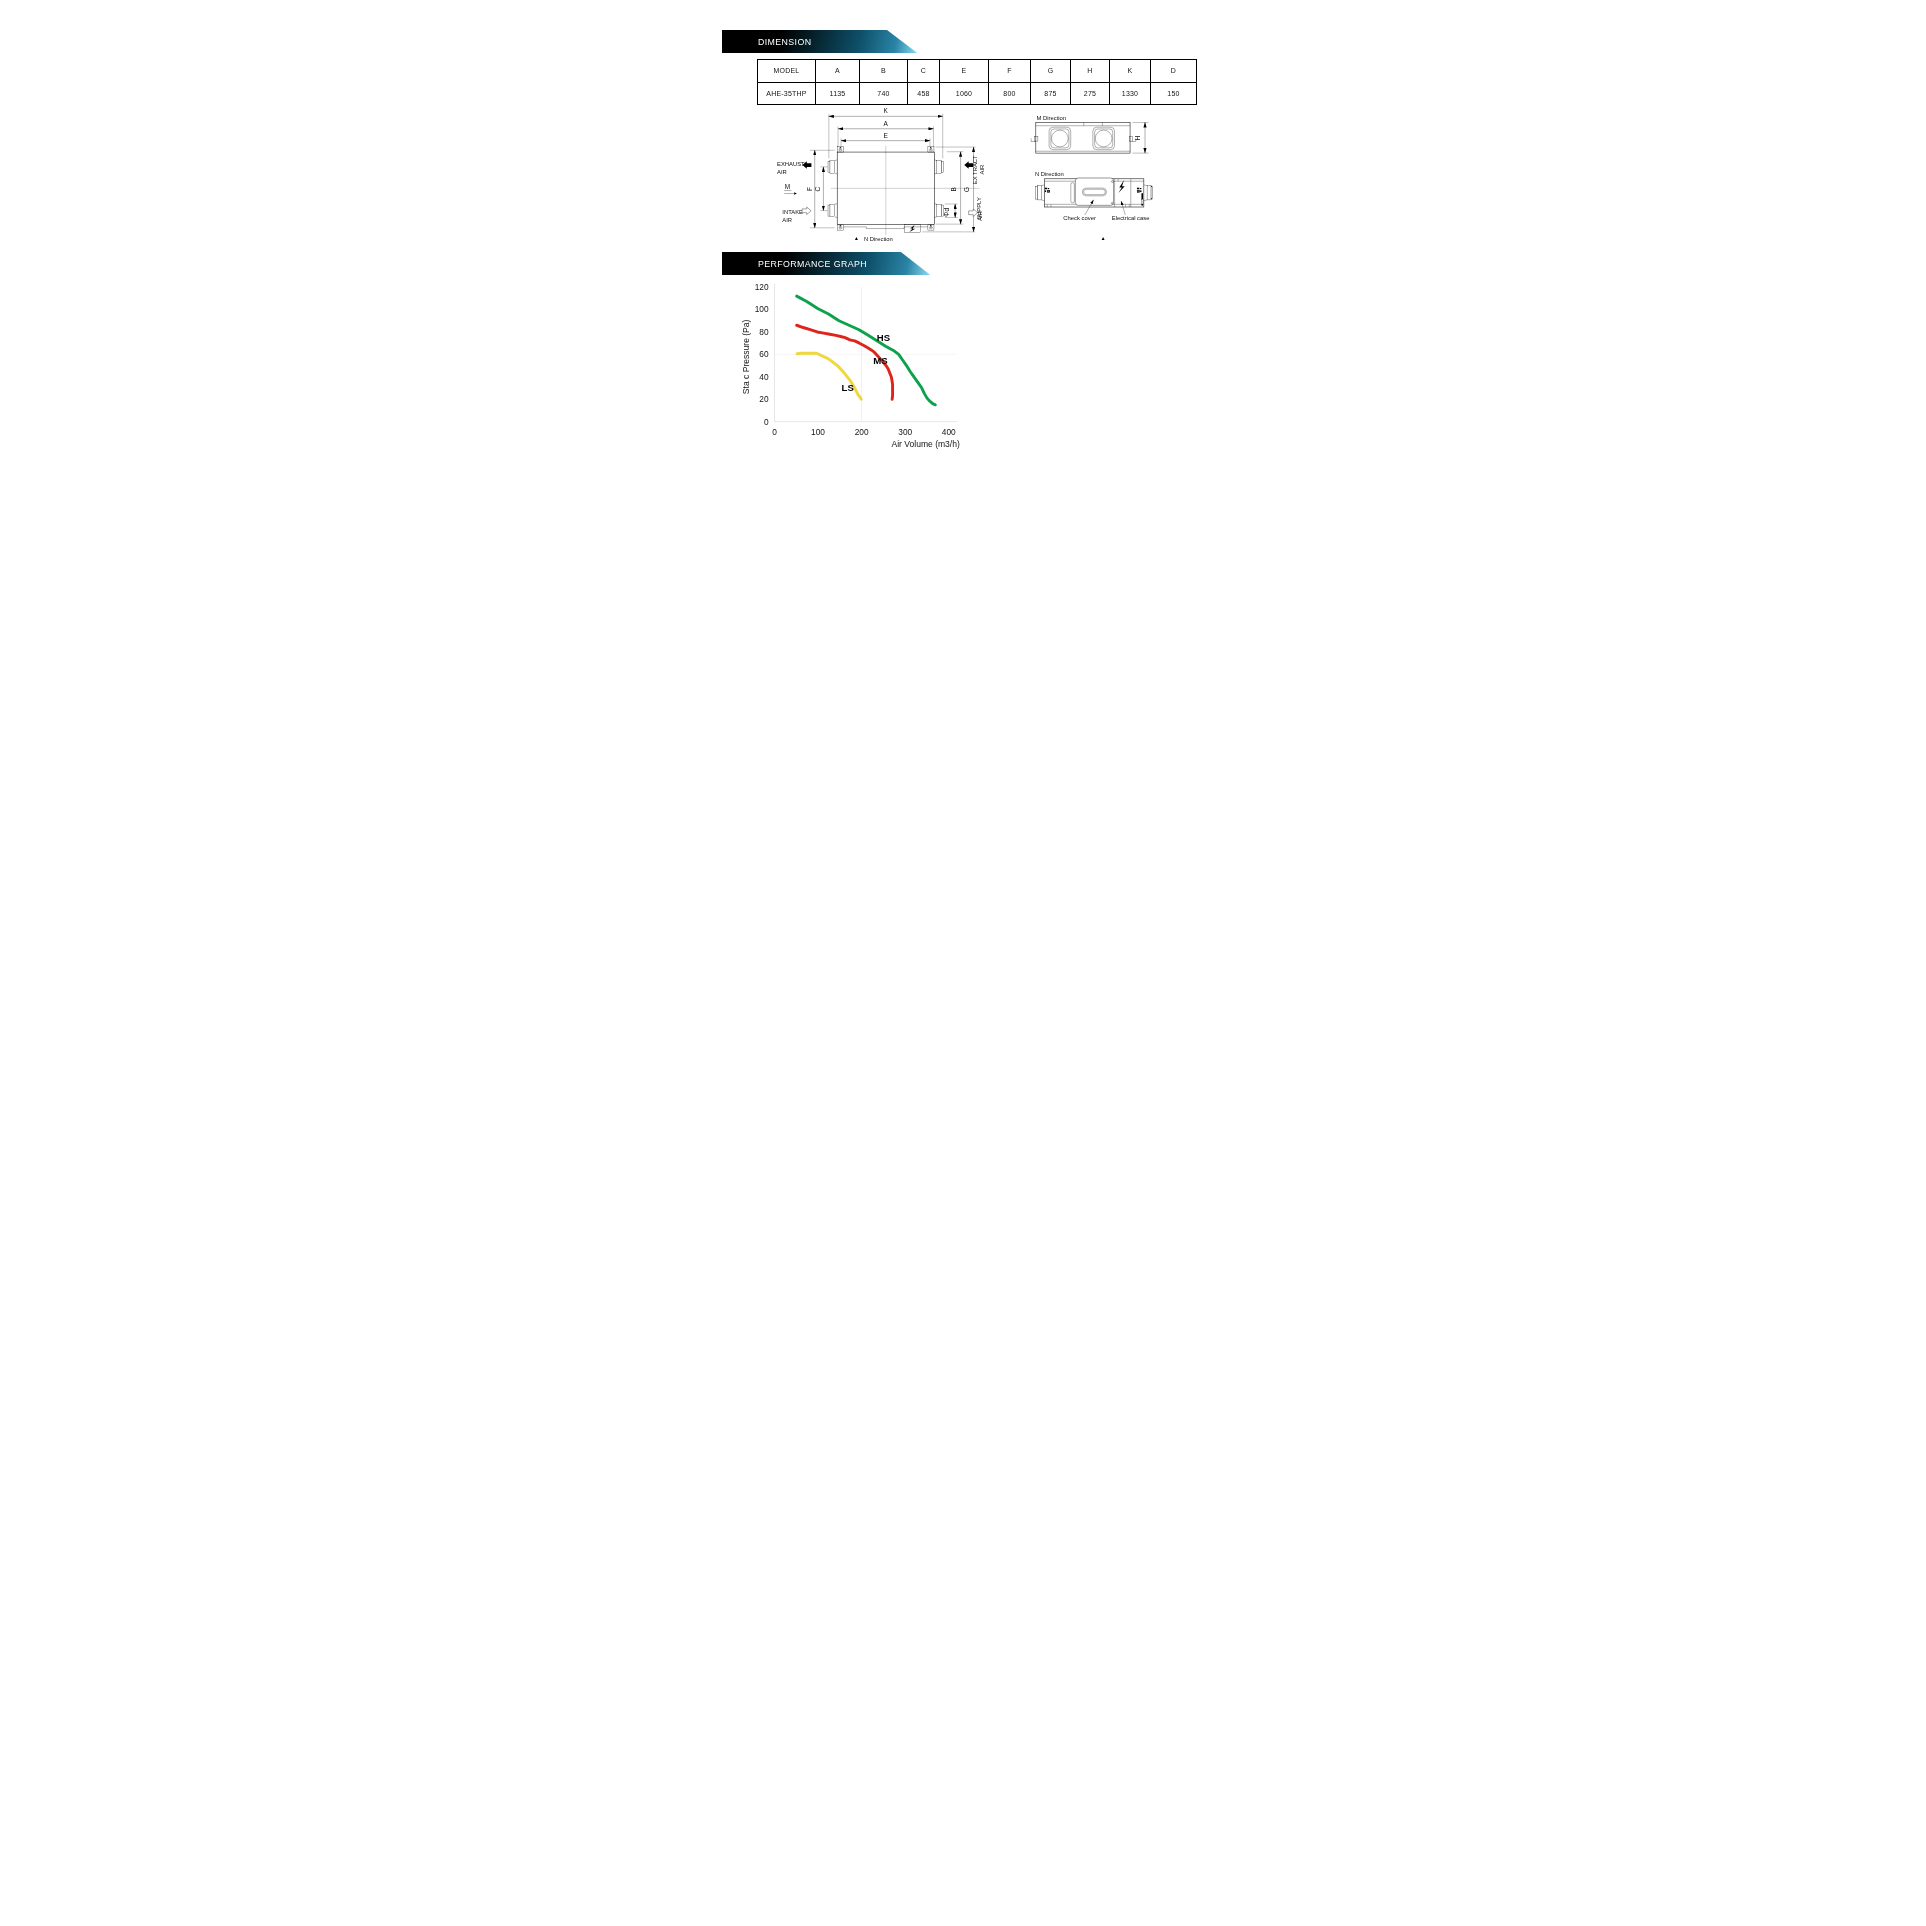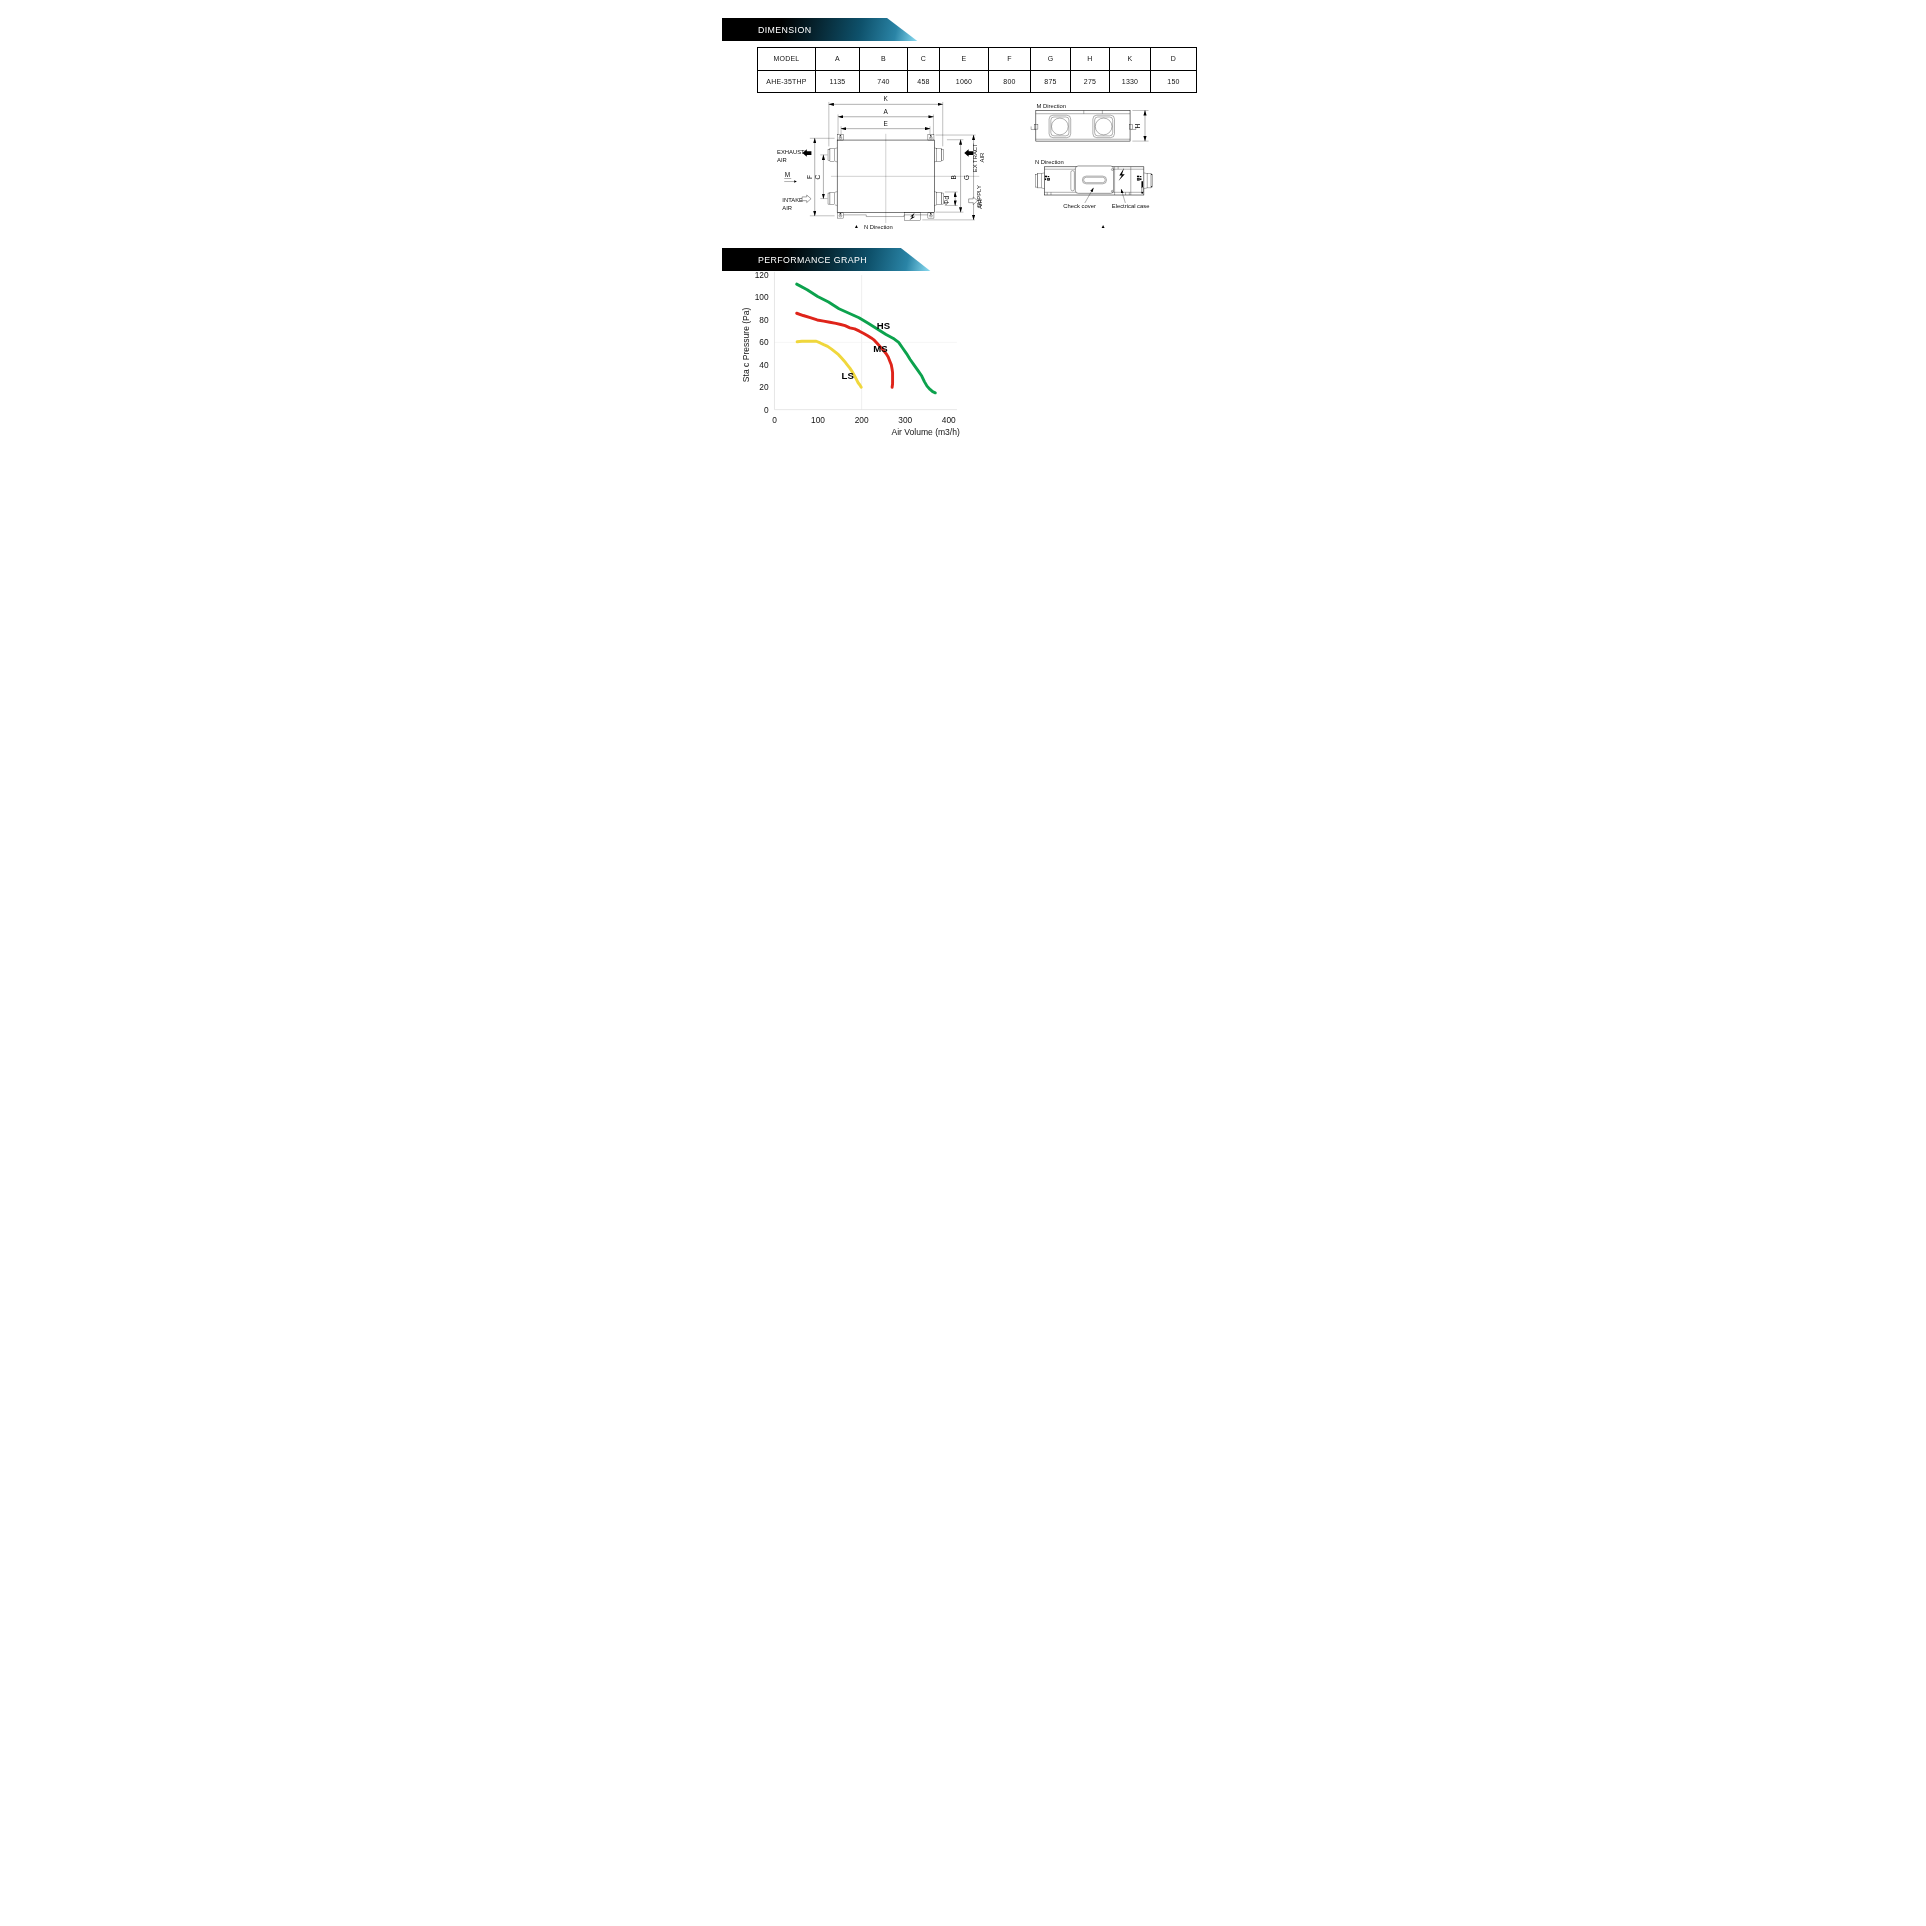--- a/index.html
+++ b/index.html
@@ -1,25 +1,25 @@
 <!DOCTYPE html>
 <html style="font-size:6.7px"><head>
 <meta charset="utf-8">
 <style>
   html,body{margin:0;padding:0;background:#fff;}
   body{font-family:"Liberation Sans",sans-serif;}
-  .page{position:relative;width:482px;height:482px;background:#fff;overflow:hidden;margin:4px auto;text-decoration:underline;}
+  .page{position:relative;width:482px;height:482px;background:#fff;overflow:hidden;margin:16px auto;text-decoration:underline;}
 
   
   .banner{position:absolute;left:0;height:23.4px;display:flex;align-items:center;
           color:#fff;font-size:8.8px;font-weight:400;letter-spacing:0.4px;
           background:linear-gradient(102deg,#000 30%,#0e516b 70%,#2a84a6 88%,#8edff5 100%);}
   .banner span{padding-left:36px;white-space:nowrap;}
   .banner-dim{top:14px;width:196px;clip-path:polygon(0 0,84.2% 0,100% 100%,0 100%);}
-  .banner-perf{top:244px;width:209px;clip-path:polygon(0 0,85.6% 0,100% 100%,0 100%);align-items:center;}
+  .banner-perf{top:236px;width:209px;clip-path:polygon(0 0,85.6% 0,100% 100%,0 100%);align-items:center;}
 
   
   table.dims{position:absolute;left:35px;top:43px;width:438px;border-collapse:collapse;
              border:1.3px solid #000;background:#fff;table-layout:fixed;}
   table.dims td{border:0.8px solid #000;text-align:center;vertical-align:middle;
                 height:19.6px;font-size:7px;color:#111;letter-spacing:0.2px;}
 
   
   svg.drawings{position:absolute;left:0;top:88px;width:482px;height:140px;}
   svg.drawings text{font-family:"Liberation Sans",sans-serif;fill:#0f0f0f;}

